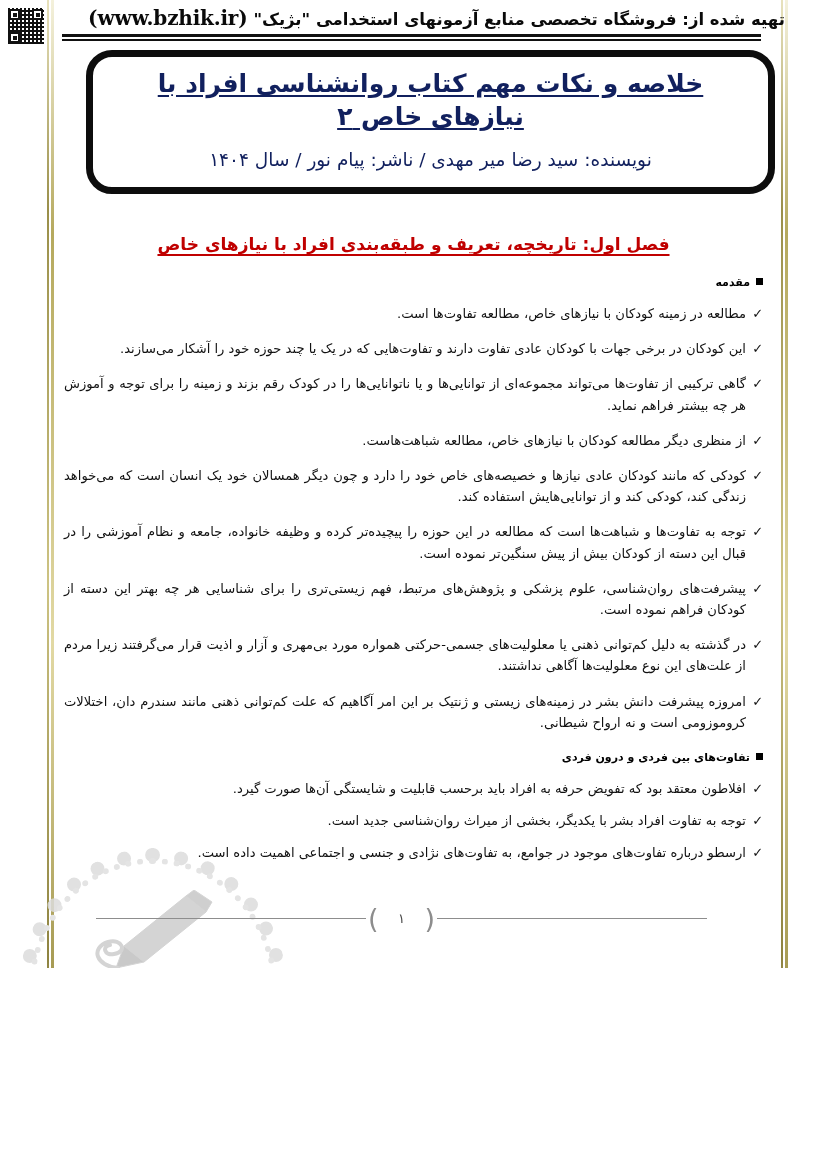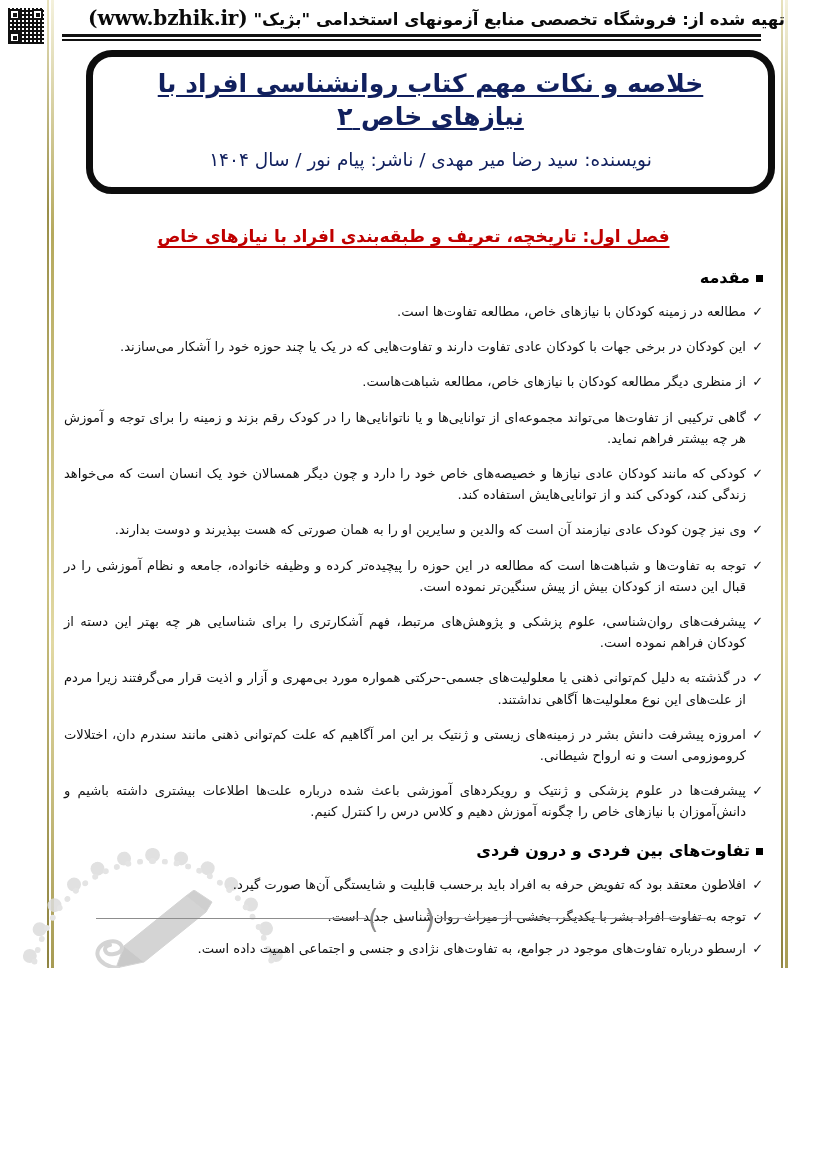--- a/index.html
+++ b/index.html
@@ -148,26 +148,26 @@
   }
 
   .chapter-heading {
     text-align: center;
     font-size: 17px;
     font-weight: bold;
     color: #c00000;
     text-decoration: underline;
     text-underline-offset: 4px;
     text-decoration-thickness: 2px;
-    margin: 14px 0 22px;
+    margin: 22px 0 22px;
     letter-spacing: -0.2px;
   }
 
   .section-heading {
-    font-size: 16px;
+    font-size: 11px;
     font-weight: bold;
     color: #000;
     text-align: right;
     margin: 18px 0 14px;
     letter-spacing: -0.2px;
   }
   .section-heading .sq {
     display: inline-block;
     width: 7px; height: 7px;
     background: #000;
@@ -328,29 +328,27 @@
   <div class="content">
 
     <div class="chapter-heading">فصل اول: تاریخچه، تعریف و طبقه‌بندی افراد با نیازهای خاص</div>
 
     <div class="section-heading">
       <span class="sq"></span><span>مقدمه</span>
     </div>
     <ul class="bullets">
       <li>مطالعه در زمینه کودکان با نیازهای خاص، مطالعه تفاوت‌ها است.</li>
       <li>این کودکان در برخی جهات با کودکان عادی تفاوت دارند و تفاوت‌هایی که در یک یا چند حوزه خود را آشکار می‌سازند.</li>
+      <li>گاهی ترکیبی از تفاوت‌ها می‌تواند مجموعه‌ای از توانایی‌ها و یا ناتوانایی‌ها را در کودک رقم بزند و زمینه را برای توجه و آموزش هر چه بیشتر فراهم نماید.</li>
       <li>از منظری دیگر مطالعه کودکان با نیازهای خاص، مطالعه شباهت‌هاست.</li>
-      <li>گاهی ترکیبی از تفاوت‌ها می‌تواند مجموعه‌ای از توانایی‌ها و یا ناتوانایی‌ها را در کودک رقم بزند و زمینه را برای توجه و آموزش هر چه بیشتر فراهم نماید.</li>
       <li>کودکی که مانند کودکان عادی نیازها و خصیصه‌های خاص خود را دارد و چون دیگر همسالان خود یک انسان است که می‌خواهد زندگی کند، کودکی کند و از توانایی‌هایش استفاده کند.</li>
-      <li>وی نیز چون کودک عادی نیازمند آن است که والدین و سایرین او را به همان صورتی که هست بپذیرند و دوست بدارند.</li>
       <li>توجه به تفاوت‌ها و شباهت‌ها است که مطالعه در این حوزه را پیچیده‌تر کرده و وظیفه خانواده، جامعه و نظام آموزشی را در قبال این دسته از کودکان بیش از پیش سنگین‌تر نموده است.</li>
-      <li>پیشرفت‌های روان‌شناسی، علوم پزشکی و پژوهش‌های مرتبط، فهم آشکار‌تری را برای شناسایی هر چه بهتر این دسته از کودکان فراهم نموده است.</li>
+      <li>پیشرفت‌های روان‌شناسی، علوم پزشکی و پژوهش‌های مرتبط، فهم زیستی‌تری را برای شناسایی هر چه بهتر این دسته از کودکان فراهم نموده است.</li>
       <li>در گذشته به دلیل کم‌توانی ذهنی یا معلولیت‌های جسمی-حرکتی همواره مورد بی‌مهری و آزار و اذیت قرار می‌گرفتند زیرا مردم از علت‌های این نوع معلولیت‌ها آگاهی نداشتند.</li>
       <li>امروزه پیشرفت دانش بشر در زمینه‌های زیستی و ژنتیک بر این امر آگاهیم که علت کم‌توانی ذهنی مانند سندرم دان، اختلالات کروموزومی است و نه ارواح شیطانی.</li>
-      <li>پیشرفت‌ها در علوم پزشکی و ژنتیک و رویکردهای آموزشی باعث شده درباره علت‌ها اطلاعات بیشتری داشته باشیم و دانش‌آموزان با نیازهای خاص را چگونه آموزش دهیم و کلاس درس را کنترل کنیم.</li>
     </ul>
 
     <div class="section-heading">
       <span class="sq"></span><span>تفاوت‌های بین فردی و درون فردی</span>
     </div>
     <ul class="bullets">
       <li class="tight">افلاطون معتقد بود که تفویض حرفه به افراد باید برحسب قابلیت و شایستگی آن‌ها صورت گیرد.</li>
       <li class="tight">توجه به تفاوت افراد بشر با یکدیگر، بخشی از میراث روان‌شناسی جدید است.</li>
       <li class="tight">ارسطو درباره تفاوت‌های موجود در جوامع، به تفاوت‌های نژادی و جنسی و اجتماعی اهمیت داده است.</li>
     </ul>

